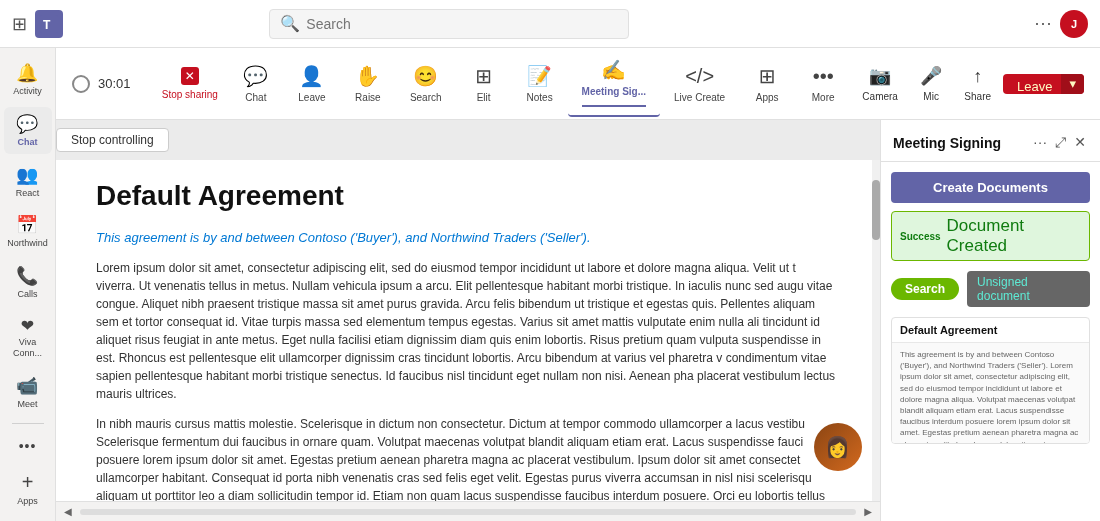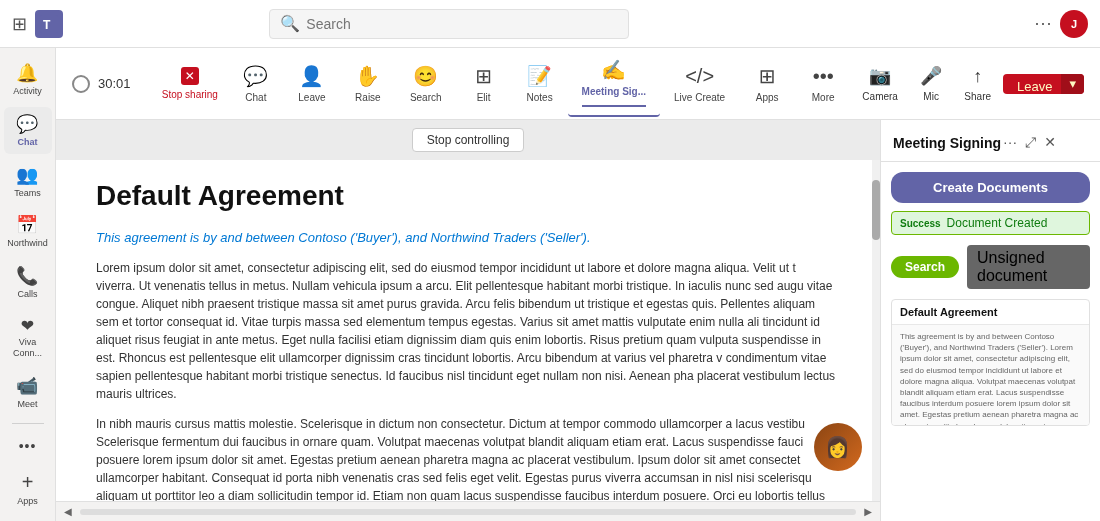--- a/index.html
+++ b/index.html
@@ -73,21 +73,21 @@
       border: none; border-radius: 4px; padding: 0 0 0 14px; cursor: pointer; height: 20px; font-size: 13px; font-weight: 500;
     }
     .leave-btn-text { padding-right: 8px; }
     .leave-btn-arrow { background: #a00e19; height: 100%; display: flex; align-items: center; padding: 0 8px; border-radius: 0 4px 4px 0; border-left: 1px solid #c50f1f; }
 
     
     .content-area { display: flex; flex: 1; overflow: hidden; }
 
     
     .doc-panel { flex: 1; background: #fff; overflow: hidden; position: relative; display: flex; flex-direction: column; }
-    .stop-controlling-bar { background: rgba(0,0,0,0.08); padding: 8px 0; display: flex; justify-content: center; }
+    .stop-controlling-bar { background: rgba(0,0,0,0.08); padding: 8px 0; display: flex; justify-content: flex-start; }
     .stop-controlling-btn {
       background: #fff; border: 1px solid #ccc; padding: 4px 14px; border-radius: 4px;
       font-size: 12px; cursor: pointer; color: #333;
     }
     .doc-content { flex: 1; overflow: hidden; padding: 20px 30px 20px 40px; position: relative; }
     .doc-title { font-size: 28px; font-weight: 700; color: #111; margin-bottom: 18px; }
     .doc-subtitle { font-size: 13px; color: #0078d4; margin-bottom: 14px; font-style: italic; }
     .doc-body { font-size: 12px; color: #333; line-height: 1.5; }
     .doc-body p { margin-bottom: 12px; }
     .doc-scrollbar {
@@ -110,47 +110,47 @@
       width: 100%; height: 100%; background: linear-gradient(135deg, #8b4513, #d2691e);
       display: flex; align-items: center; justify-content: center; color: #fff; font-size: 20px;
     }
 
     
     .signing-panel {
       width: 220px; background: #fff; border-left: 1px solid #e0e0e0;
       display: flex; flex-direction: column; flex-shrink: 0;
     }
     .signing-header {
-      display: flex; align-items: center; 
+      display: flex; align-items: center; justify-content: space-between;
       padding: 12px 12px 8px; border-bottom: 1px solid #e0e0e0;
     }
     .signing-title { font-size: 14px; font-weight: 600; color: #111; }
     .signing-header-icons { display: flex; gap: 4px; }
     .signing-header-icon { font-size: 14px; color: #555; cursor: pointer; padding: 2px; border-radius: 3px; }
     .signing-body { padding: 10px; flex: 1; overflow-y: auto; }
 
     .create-docs-btn {
-      width: 100%; background: #6264a7; color: #fff; border: none; border-radius: 12px;
+      width: 100%; background: #6264a7; color: #fff; border: none; border-radius: 4px;
       padding: 8px 0; font-size: 13px; font-weight: 600; cursor: pointer; margin-bottom: 8px;
     }
     .success-bar {
       display: flex; align-items: center; gap: 6px; background: #dff6dd; border: 1px solid #6bb700;
       border-radius: 4px; padding: 4px 8px; margin-bottom: 10px;
     }
     .success-label { font-size: 10px; color: #107c10; font-weight: 700; }
-    .success-text { font-size: 12px; color: #107c10; }
+    .success-text { font-size: 17px; color: #107c10; }
 
     .status-row { display: flex; align-items: center; gap: 8px; margin-bottom: 10px; }
     .active-badge {
       background: #6bb700; color: #fff; border-radius: 12px; padding: 4px 14px;
       font-size: 12px; font-weight: 600; cursor: pointer;
     }
     .unsigned-badge {
-      background: #666; color: #000000; border-radius: 4px; padding: 4px 10px;
-      font-size: 16px; font-weight: 500;
+      background: #666; color: #5eead4; border-radius: 4px; padding: 4px 10px;
+      font-size: 12px; font-weight: 500;
     }
 
     .doc-preview-card {
       border: 1px solid #e0e0e0; border-radius: 4px; overflow: hidden; margin-bottom: 10px;
     }
     .doc-preview-title { font-size: 11px; font-weight: 600; color: #111; padding: 6px 8px; border-bottom: 1px solid #e8e8e8; }
     .doc-preview-body { padding: 6px 8px; font-size: 8px; color: #666; line-height: 1.4; height: 100px; overflow: hidden; background: #fafafa; }
 
     .shared-btn {
       width: 100%; background: #fff; border: 1px solid #ccc; border-radius: 4px;
@@ -184,21 +184,21 @@
     <div class="sidebar-item">
       <span class="icon">🔔</span>
       <span class="label">Activity</span>
     </div>
     <div class="sidebar-item active">
       <span class="icon">💬</span>
       <span class="label">Chat</span>
     </div>
     <div class="sidebar-item">
       <span class="icon">👥</span>
-      <span class="label">Teams</span>
+      <span class="label">React</span>
     </div>
     <div class="sidebar-item">
       <span class="icon">📅</span>
       <span class="label">Northwind</span>
     </div>
     <div class="sidebar-item">
       <span class="icon">📞</span>
       <span class="label">Calls</span>
     </div>
     <div class="sidebar-item">

